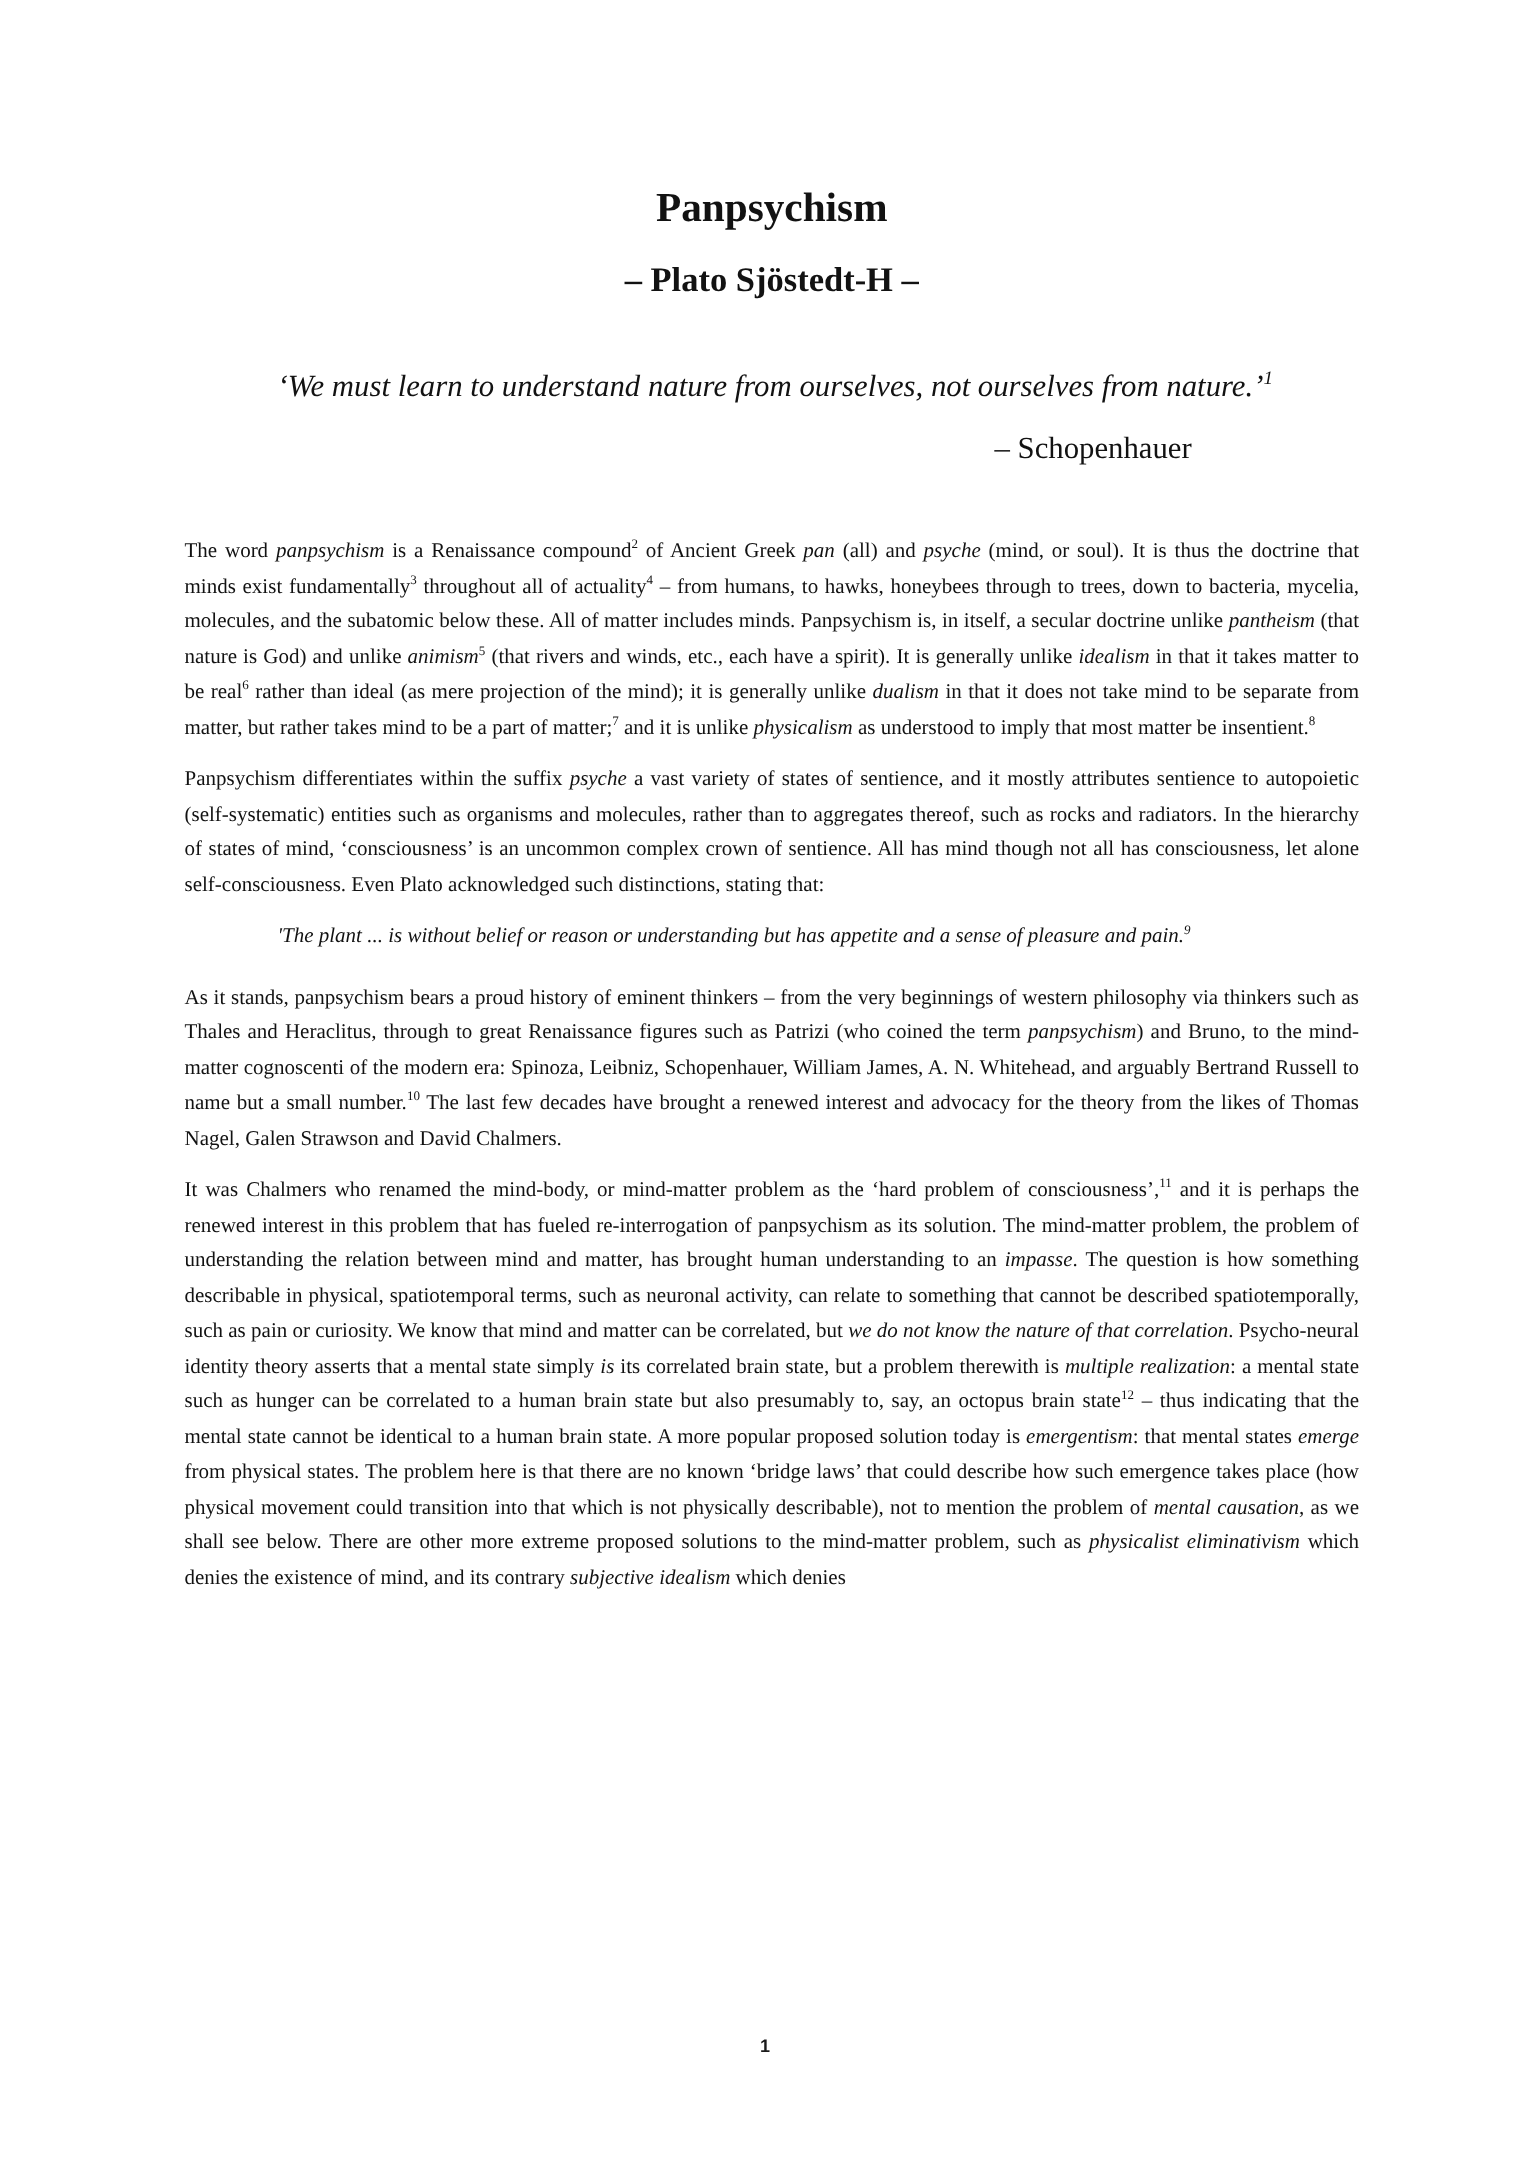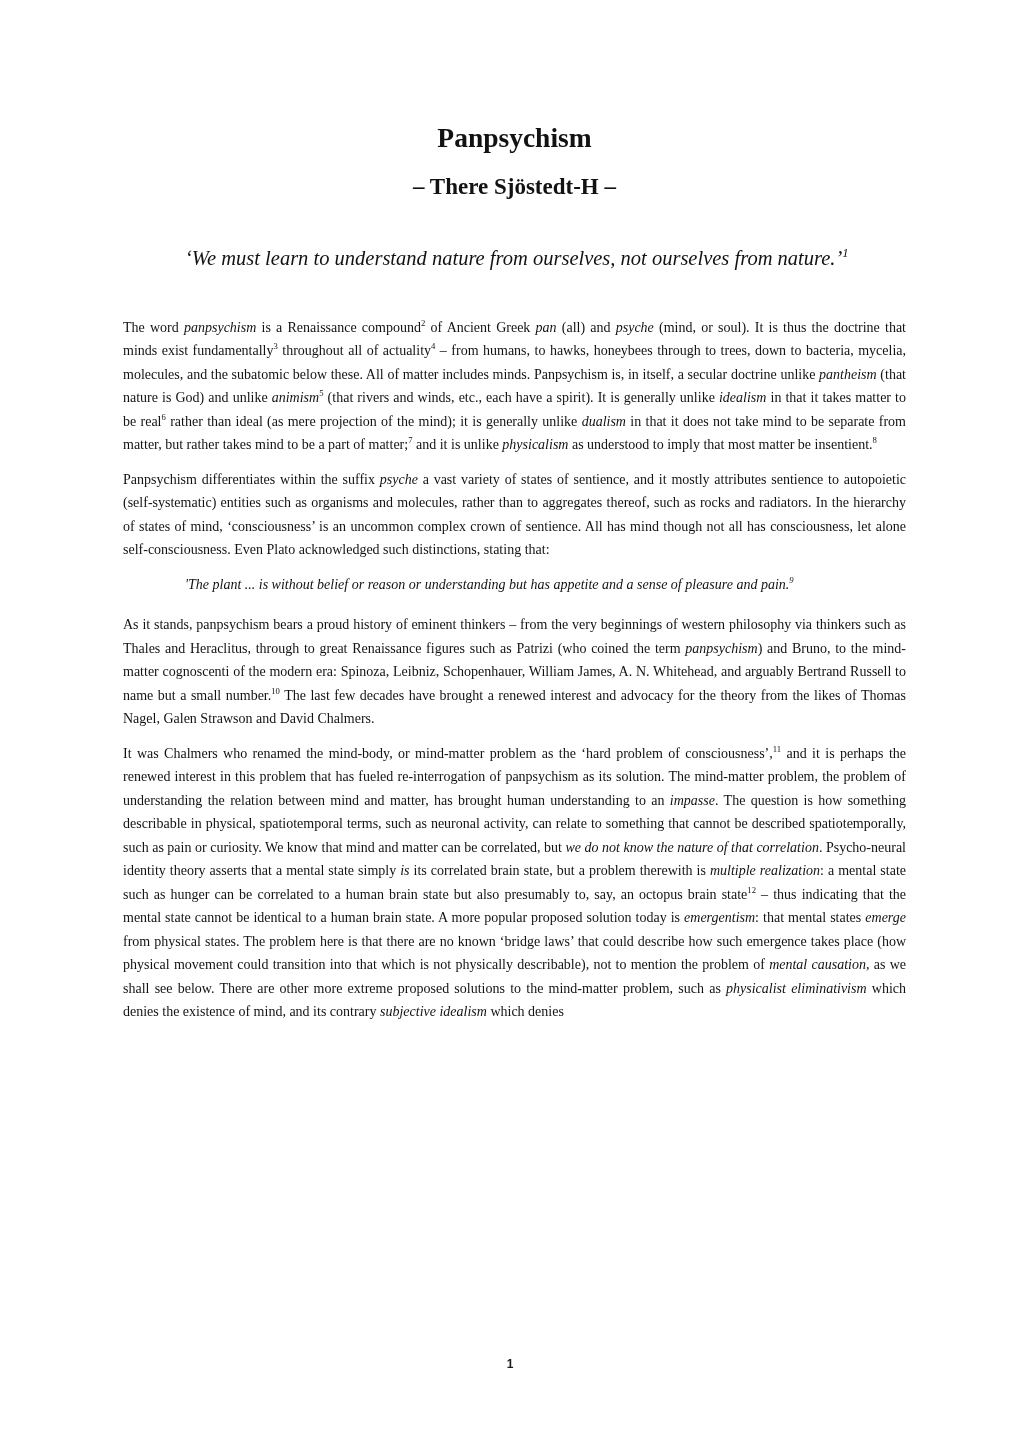--- a/index.html
+++ b/index.html
@@ -70,23 +70,24 @@
     color: #1a1a1a;
   }
 </style>
 </head>
 <body>
 
 <div class="page">
 
   <h1 class="doc-title">Panpsychism</h1>
 
-  <div class="author-line">– There Sjöstedt-H –</div>
+  <div class="author-line">– Plato Sjöstedt-H –</div>
 
   <div class="epigraph"><span class="i">‘We must learn to understand nature from ourselves, not ourselves from nature.’</span><sup>1</sup></div>
+  <div class="attribution">– Schopenhauer</div>
 
   <div class="body-text">
     <p class="para"><span>The word </span><span class="i">panpsychism</span><span> is a Renaissance compound</span><sup>2</sup><span> of Ancient Greek </span><span class="i">pan</span><span> (all) and </span><span class="i">psyche</span><span> (mind, or soul). It is thus the doctrine that minds exist fundamentally</span><sup>3</sup><span> throughout all of actuality</span><sup>4</sup><span> – from humans, to hawks, honeybees through to trees, down to bacteria, mycelia, molecules, and the subatomic below these. All of matter includes minds. Panpsychism is, in itself, a secular doctrine unlike </span><span class="i">pantheism</span><span> (that nature is God) and unlike </span><span class="i">animism</span><sup>5</sup><span> (that rivers and winds, etc., each have a spirit). It is generally unlike </span><span class="i">idealism</span><span> in that it takes matter to be real</span><sup>6</sup><span> rather than ideal (as mere projection of the mind); it is generally unlike </span><span class="i">dualism</span><span> in that it does not take mind to be separate from matter, but rather takes mind to be a part of matter;</span><sup>7</sup><span> and it is unlike </span><span class="i">physicalism</span><span> as understood to imply that most matter be insentient.</span><sup>8</sup></p>
     <p class="para"><span>Panpsychism differentiates within the suffix </span><span class="i">psyche</span><span> a vast variety of states of sentience, and it mostly attributes sentience to autopoietic (self-systematic) entities such as organisms and molecules, rather than to aggregates thereof, such as rocks and radiators. In the hierarchy of states of mind, ‘consciousness’ is an uncommon complex crown of sentience. All has mind though not all has consciousness, let alone self-consciousness. Even Plato acknowledged such distinctions, stating that:</span></p>
     <p class="para blockquote"><span class="i">'The plant ... is without belief or reason or understanding but has appetite and a sense of pleasure and pain.</span><sup class="i">9</sup></p>
     <p class="para"><span>As it stands, panpsychism bears a proud history of eminent thinkers – from the very beginnings of western philosophy via thinkers such as Thales and Heraclitus, through to great Renaissance figures such as Patrizi (who coined the term </span><span class="i">panpsychism</span><span>) and Bruno, to the mind-matter cognoscenti of the modern era: Spinoza, Leibniz, Schopenhauer, William James, A. N. Whitehead, and arguably Bertrand Russell to name but a small number.</span><sup>10</sup><span> The last few decades have brought a renewed interest and advocacy for the theory from the likes of Thomas Nagel, Galen Strawson and David Chalmers.</span></p>
     <p class="para"><span>It was Chalmers who renamed the mind-body, or mind-matter problem as the ‘hard problem of consciousness’,</span><sup>11</sup><span> and it is perhaps the renewed interest in this problem that has fueled re-interrogation of panpsychism as its solution. The mind-matter problem, the problem of understanding the relation between mind and matter, has brought human understanding to an </span><span class="i">impasse</span><span>. The question is how something describable in physical, spatiotemporal terms, such as neuronal activity, can relate to something that cannot be described spatiotemporally, such as pain or curiosity. We know that mind and matter can be correlated, but </span><span class="i">we do not know the nature of that correlation</span><span>. Psycho-neural identity theory asserts that a mental state simply </span><span class="i">is</span><span> its correlated brain state, but a problem therewith is </span><span class="i">multiple realization</span><span>: a mental state such as hunger can be correlated to a human brain state but also presumably to, say, an octopus brain state</span><sup>12</sup><span> – thus indicating that the mental state cannot be identical to a human brain state. A more popular proposed solution today is </span><span class="i">emergentism</span><span>: that mental states </span><span class="i">emerge</span><span> from physical states. The problem here is that there are no known ‘bridge laws’ that could describe how such emergence takes place (how physical movement could transition into that which is not physically describable), not to mention the problem of </span><span class="i">mental causation</span><span>, as we shall see below. There are other more extreme proposed solutions to the mind-matter problem, such as </span><span class="i">physicalist eliminativism</span><span> which denies the existence of mind, and its contrary </span><span class="i">subjective idealism</span><span> which denies</span></p>
   </div>
 
   <div class="page-number">1</div>

